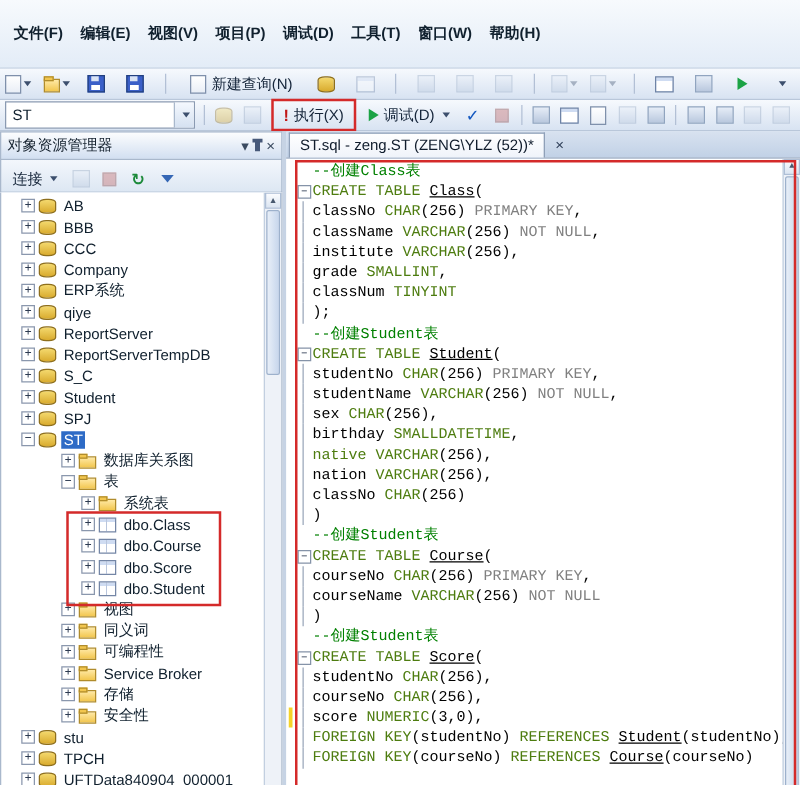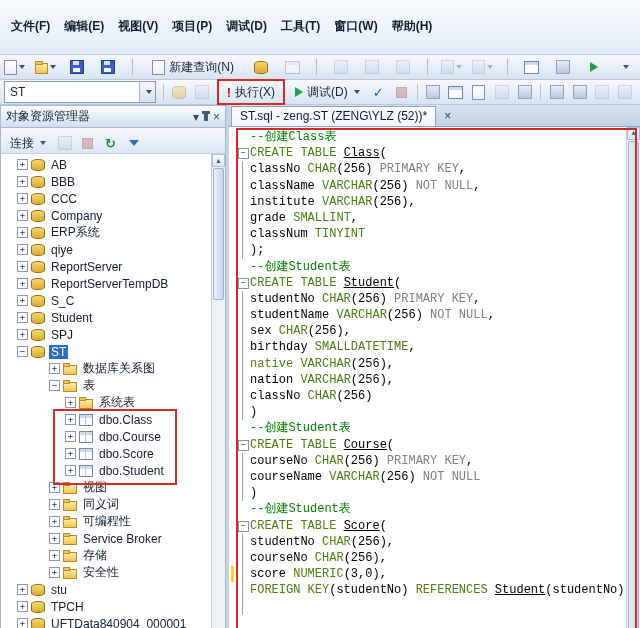--- a/index.html
+++ b/index.html
@@ -600,20 +600,21 @@
             <span class="ctext"><span class="tok-d">score </span><span class="tok-k">NUMERIC</span><span class="tok-d">(3,0),</span></span>
           </div>
           <div class="code-line">
             <span class="track"></span>
             <span class="outline cont"></span>
             <span class="ctext"><span class="tok-k">FOREIGN KEY</span><span class="tok-d">(studentNo) </span><span class="tok-k">REFERENCES</span><span class="tok-d"> </span><span class="tok-u">Student</span><span class="tok-d">(studentNo),</span></span>
           </div>
           <div class="code-line">
             <span class="track"></span>
             <span class="outline cont"></span>
+            <span class="ctext"><span class="tok-k">FOREIGN KEY</span><span class="tok-d">(courseNo) </span><span class="tok-k">REFERENCES</span><span class="tok-d"> </span><span class="tok-u">Course</span><span class="tok-d">(courseNo)</span></span>
           </div>
         </div>
       <div class="red-box editor-red"></div>
       <div class="vscroll">
         <div class="sb-arrow">▲</div>
         <div class="sb-thumb thumb-editor"></div>
         <div class="sb-arrow bottom">▼</div>
       </div>
     </div>
   </div>

